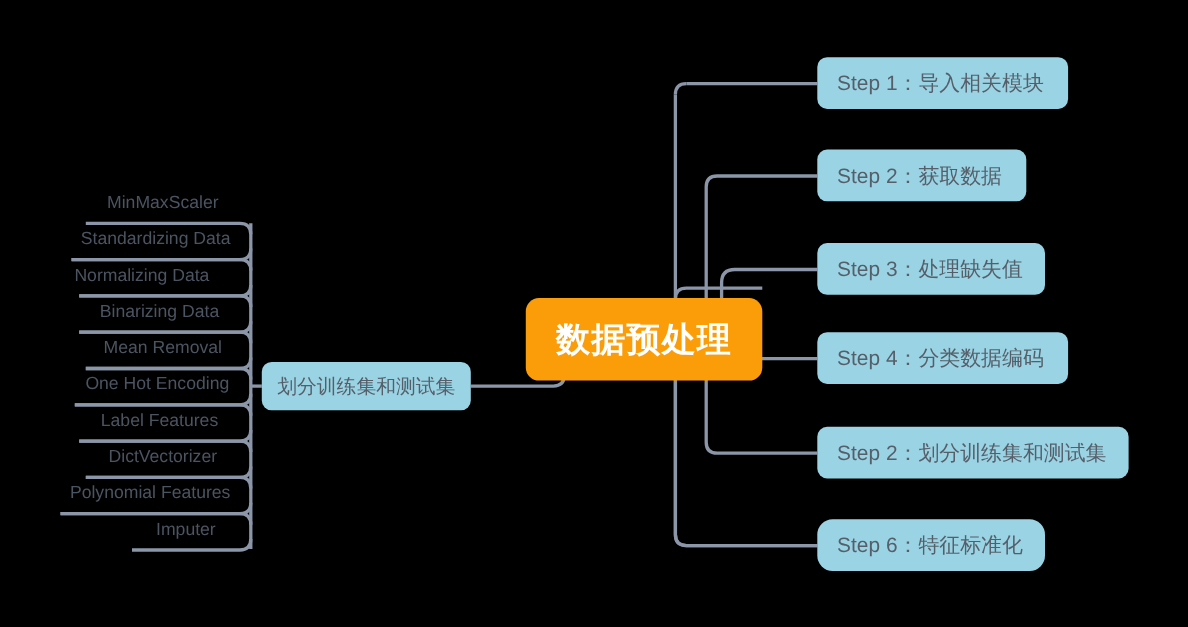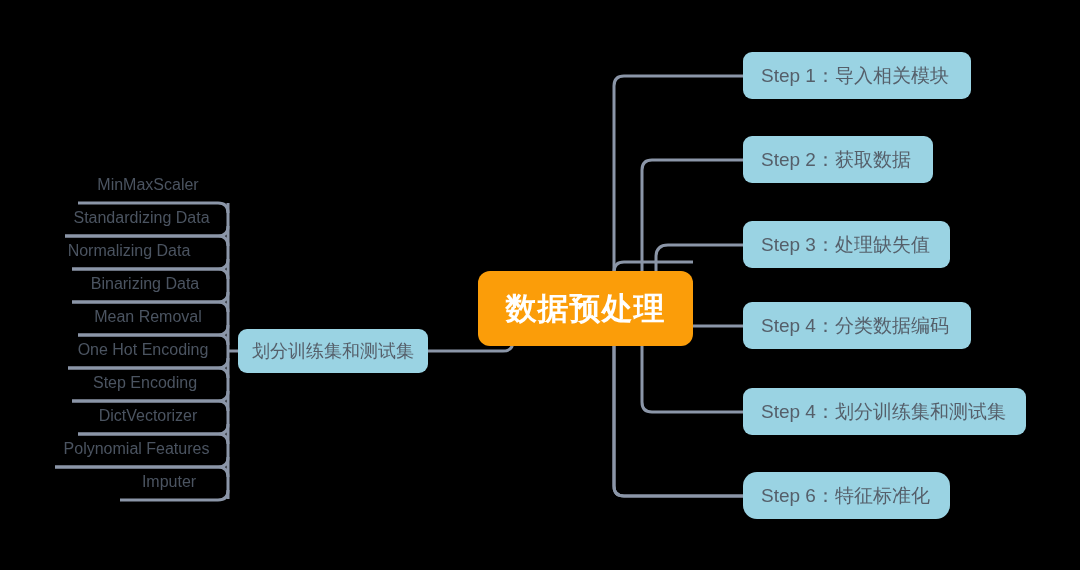--- a/index.html
+++ b/index.html
@@ -167,21 +167,21 @@
 
   <div class="blue-node step-node" style="left:743px; top:221px; width:207px;">
     <span class="label">Step 3：处理缺失值</span>
   </div>
 
   <div class="blue-node step-node" style="left:743px; top:302px; width:228px;">
     <span class="label">Step 4：分类数据编码</span>
   </div>
 
   <div class="blue-node step-node" style="left:743px; top:388px; width:283px;">
-    <span class="label">Step 4：划分训练集和测试集</span>
+    <span class="label">Step 2：划分训练集和测试集</span>
   </div>
 
   <div class="blue-node step-node" style="left:743px; top:472px; width:207px;border-radius:14px;">
     <span class="label">Step 6：特征标准化</span>
   </div>
 
   <div class="blue-node branch-node">
     <span class="label">划分训练集和测试集</span>
   </div>
 
@@ -203,21 +203,21 @@
 
   <div class="leaf align-center" style="left:72px; top:267px; width:146px;">
     <span class="label">Binarizing Data</span>
   </div>
 
   <div class="leaf align-center" style="left:68px; top:333px; width:150px;">
     <span class="label">One Hot Encoding</span>
   </div>
 
   <div class="leaf align-center" style="left:72px; top:366px; width:146px;">
-    <span class="label">Step Encoding</span>
+    <span class="label">Label Features</span>
   </div>
 
   <div class="leaf align-center" style="left:78px; top:399px; width:140px;">
     <span class="label">DictVectorizer</span>
   </div>
 
   <div class="leaf align-center" style="left:55px; top:432px; width:163px;">
     <span class="label">Polynomial Features</span>
   </div>
 

